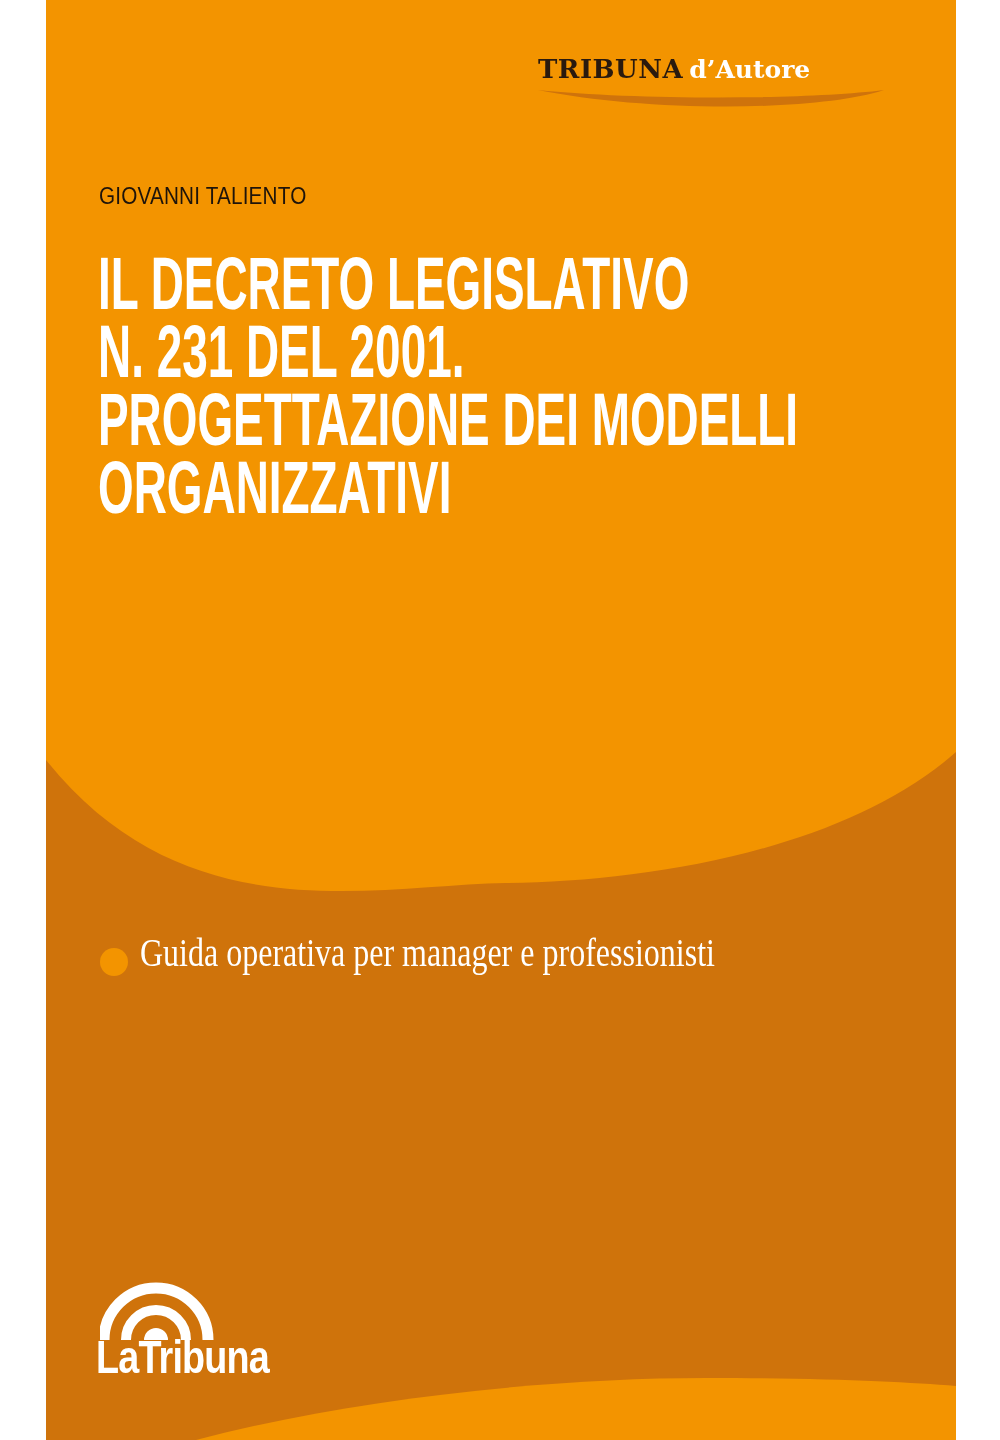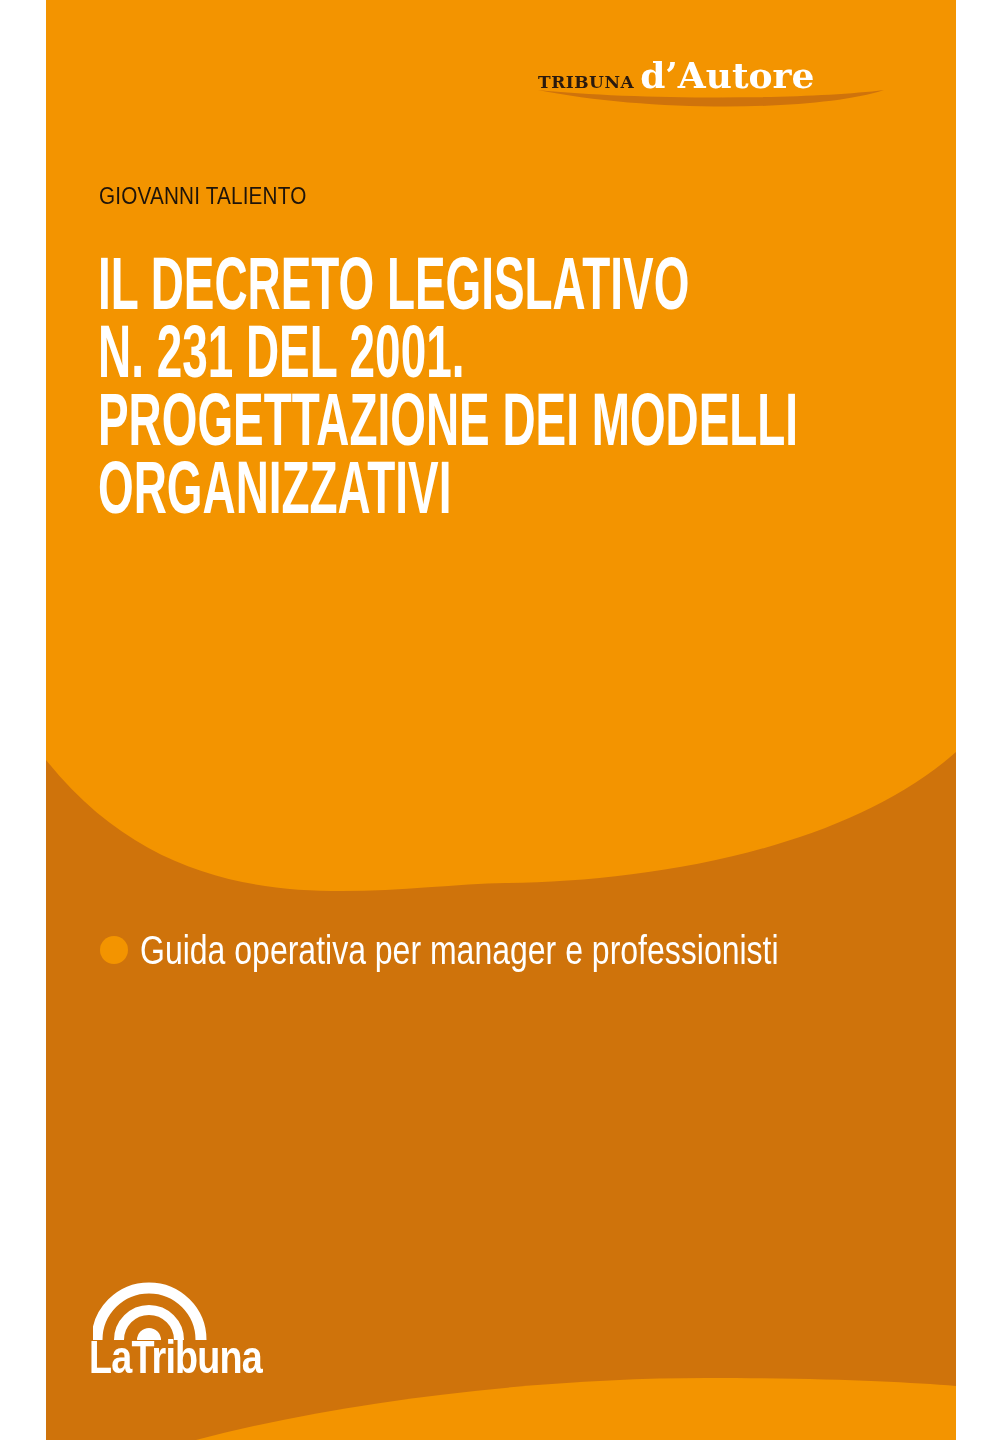--- a/index.html
+++ b/index.html
@@ -11,53 +11,53 @@
   .cover {
     position: absolute; left: 46px; top: 0; width: 910px; height: 1440px;
     background: #f39400; overflow: hidden;
   }
   .bg-svg { position: absolute; left: 0; top: 0; width: 910px; height: 1440px; }
   .series {
     position: absolute; left: 492px; top: 54px; width: 350px; height: 40px;
     white-space: nowrap;
   }
   .series-name {
-    font-family: "DejaVu Serif", serif; font-weight: bold; font-size: 17px;
+    font-family: "DejaVu Serif", serif; font-weight: bold; font-size: 26px;
     color: #2a1a0e; letter-spacing: 0.5px; vertical-align: baseline;
   }
   .series-sub {
-    font-family: "DejaVu Serif", serif; font-weight: bold; font-size: 36px;
+    font-family: "DejaVu Serif", serif; font-weight: bold; font-size: 25px;
     color: #ffffff; margin-left: 6px; vertical-align: baseline;
   }
   .author {
     position: absolute; left: 53px; top: 183px;
     font-family: "Liberation Sans Narrow", "Liberation Sans", sans-serif;
     font-size: 23px; color: #1e140a; letter-spacing: 0.2px;
     transform: scaleX(0.9); transform-origin: left top;
   }
   .title {
     position: absolute; left: 52px; top: 250px; width: 1000px;
     color: #ffffff; font-weight: bold; font-size: 74px; line-height: 68px;
     transform: scaleX(0.62); transform-origin: left top;
     letter-spacing: 0px;
   }
   .title-line { display: block; white-space: nowrap; }
   .bullets { position: absolute; left: 54px; top: 924px; }
   .bullet {
-    display: flex; align-items: center; height: 52px; margin-bottom: 4px;
+    display: flex; align-items: flex-end; height: 52px; margin-bottom: 4px; font-family: Liberation Serif, serif;
   }
   .dot {
     width: 28px; height: 28px; border-radius: 50%; background: #f39400;
     margin-right: 12px; flex: none;
   }
   .bullet-text {
     color: #ffffff; font-size: 40px; white-space: nowrap;
     transform: scaleX(0.8); transform-origin: left center;
   }
-  .logo { position: absolute; left: 43px; top: 1280px; width: 220px; height: 110px; }
+  .logo { position: absolute; left: 50px; top: 1280px; width: 220px; height: 110px; }
   .logo-text {
     position: absolute; left: 0; top: 50px; color: #ffffff; font-weight: bold;
     font-size: 46px; letter-spacing: -1px; white-space: nowrap;
     transform: scaleX(0.82); transform-origin: left top;
   }
 </style>
 </head>
 <body>
 
 <div class="cover">

